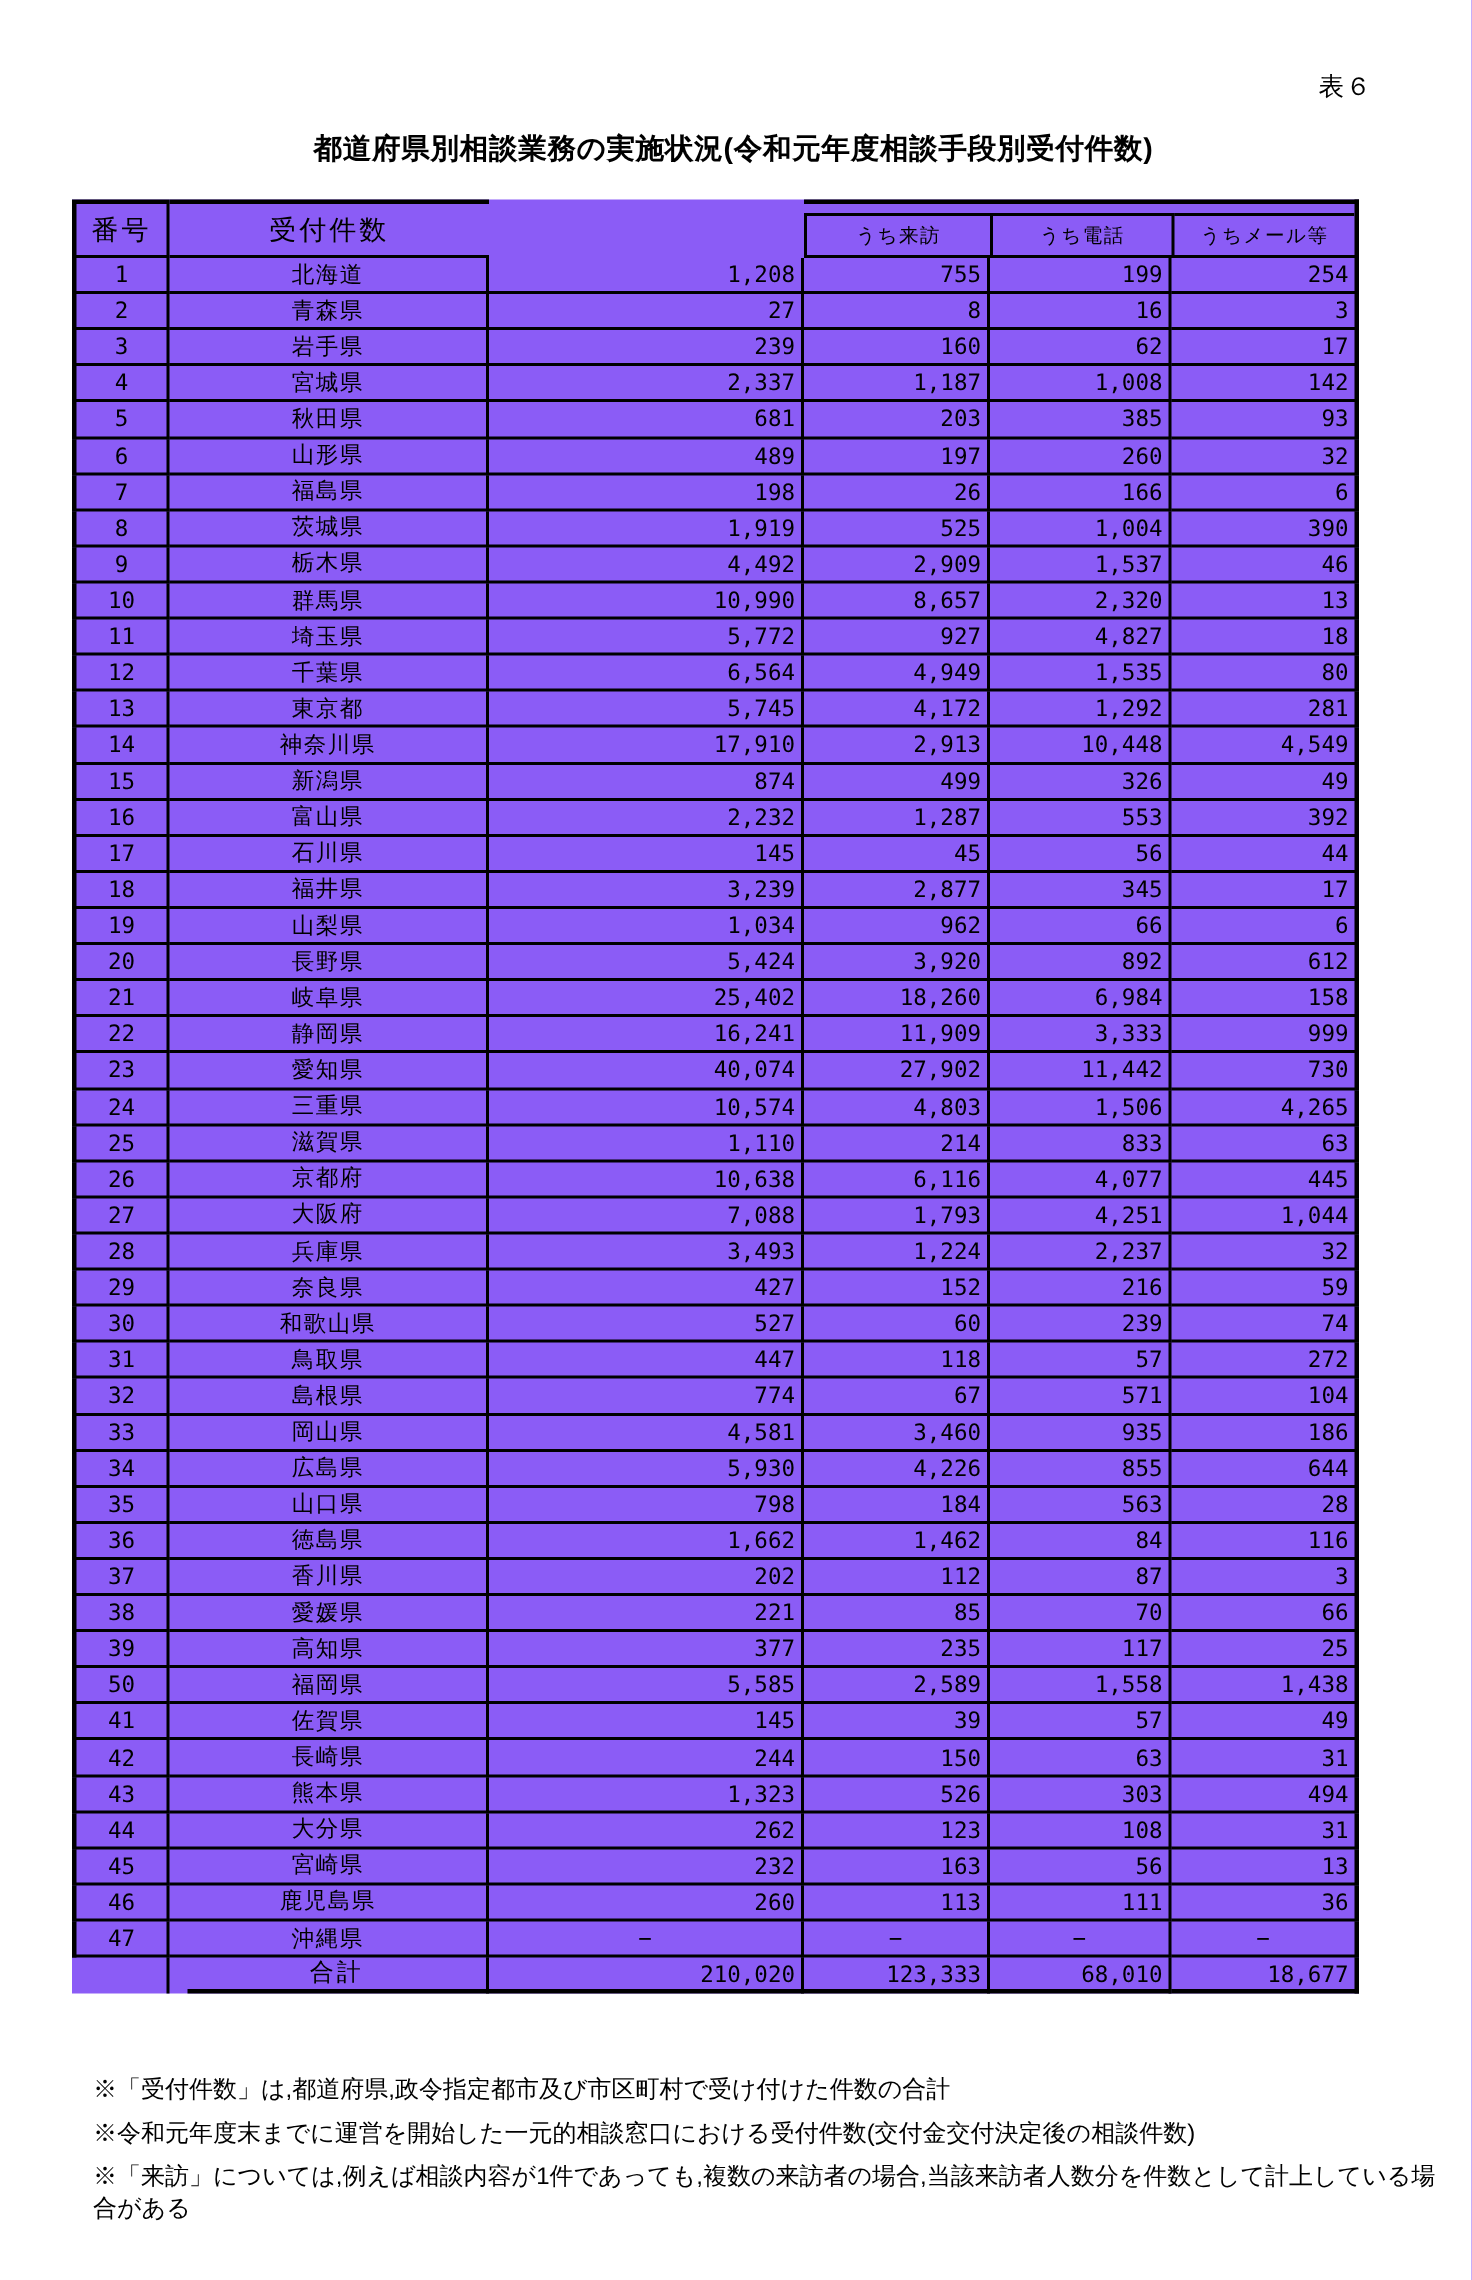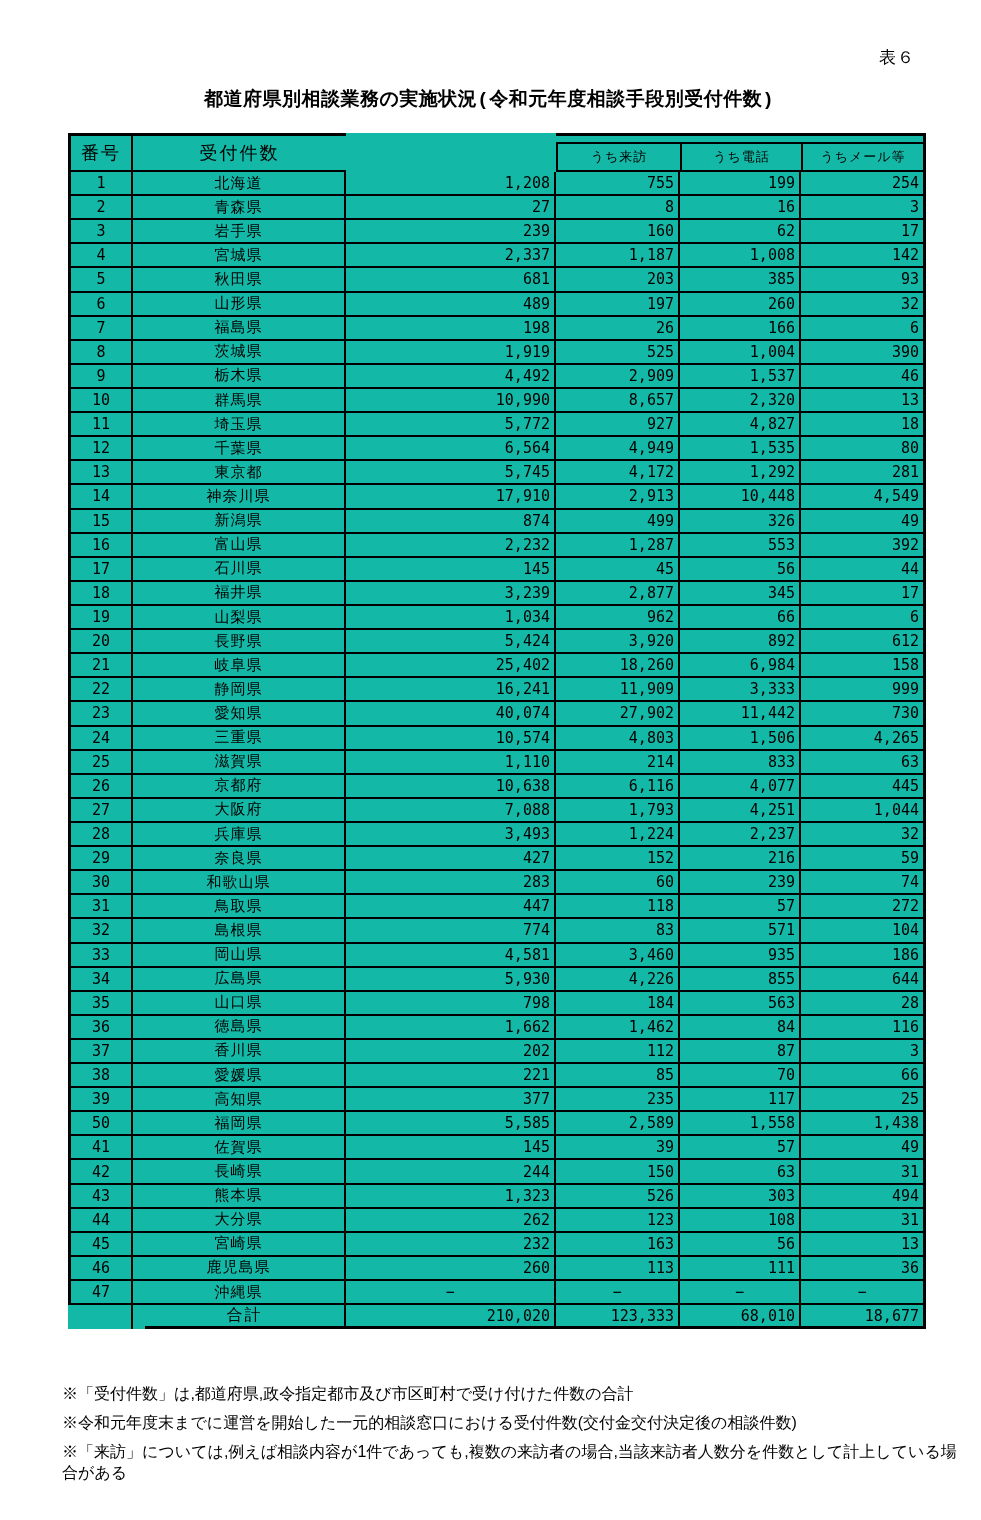--- a/index.html
+++ b/index.html
@@ -10,30 +10,30 @@
     font-family: "Liberation Sans", sans-serif;
     color: #000;
   }
   .table-tag {
     position: absolute; top: 46px; right: 66px;
     font-size: 17px; letter-spacing: 1px;
   }
   .doc-title {
     position: absolute; top: 86px; left: 60px; width: 858px;
     text-align: center; font-size: 19px; font-weight: bold;
-    margin: 0; letter-spacing: 0.5px; font-family: Liberation Mono, monospace;
+    margin: 0; letter-spacing: 0.5px;
   }
   
   .grid-table {
-    position: absolute; left: 68px; top: 133px;
+    position: absolute; left: 48px; top: 133px;
     display: grid;
     grid-template-columns: 65px 213px 210px 124px 121px 125px;
     grid-template-rows: 39px;
     grid-auto-rows: 24.11px;
-    background: #14b8a6;
+    background: #8b5cf6;
   }
   .grid-table > div { box-sizing: border-box; overflow: hidden; }
   .cell, .h {
     border-right: 2px solid #000;
     border-bottom: 2px solid #000;
     display: flex; align-items: center;
   }
   .col1 { border-left: 3px solid #000; }
   .h {
     border-top: 3px solid #000;
@@ -264,34 +264,34 @@
     <div class="cell c-num">2,237</div>
     <div class="cell c-num lastcol">32</div>
     <div class="cell col1 c-no">29</div>
     <div class="cell c-name">奈良県</div>
     <div class="cell c-num">427</div>
     <div class="cell c-num">152</div>
     <div class="cell c-num">216</div>
     <div class="cell c-num lastcol">59</div>
     <div class="cell col1 c-no">30</div>
     <div class="cell c-name">和歌山県</div>
-    <div class="cell c-num">283</div>
+    <div class="cell c-num">527</div>
     <div class="cell c-num">60</div>
     <div class="cell c-num">239</div>
     <div class="cell c-num lastcol">74</div>
     <div class="cell col1 c-no">31</div>
     <div class="cell c-name">鳥取県</div>
     <div class="cell c-num">447</div>
     <div class="cell c-num">118</div>
     <div class="cell c-num">57</div>
     <div class="cell c-num lastcol">272</div>
     <div class="cell col1 c-no">32</div>
     <div class="cell c-name">島根県</div>
     <div class="cell c-num">774</div>
-    <div class="cell c-num">83</div>
+    <div class="cell c-num">67</div>
     <div class="cell c-num">571</div>
     <div class="cell c-num lastcol">104</div>
     <div class="cell col1 c-no">33</div>
     <div class="cell c-name">岡山県</div>
     <div class="cell c-num">4,581</div>
     <div class="cell c-num">3,460</div>
     <div class="cell c-num">935</div>
     <div class="cell c-num lastcol">186</div>
     <div class="cell col1 c-no">34</div>
     <div class="cell c-name">広島県</div>

